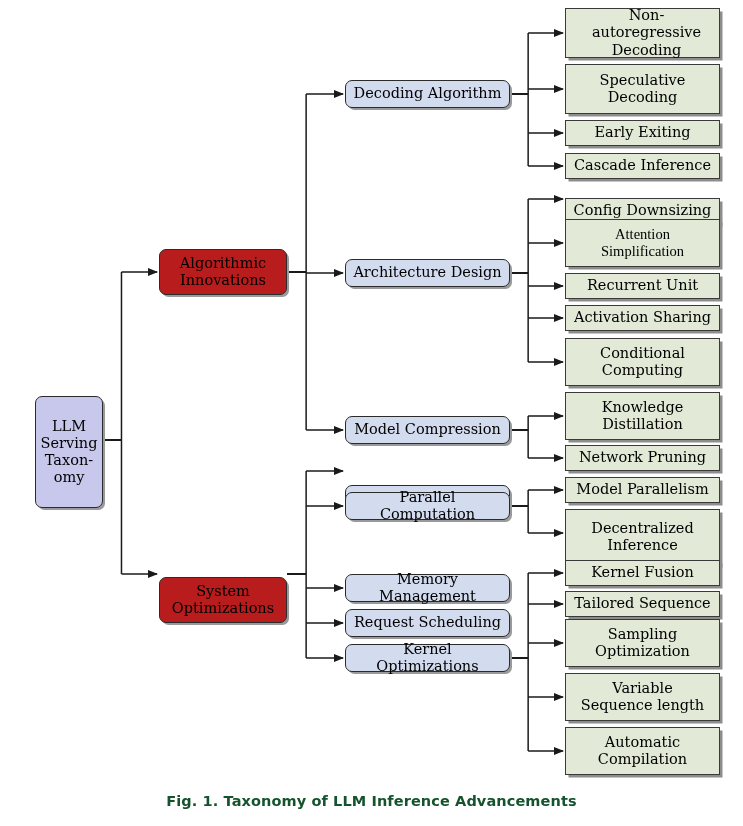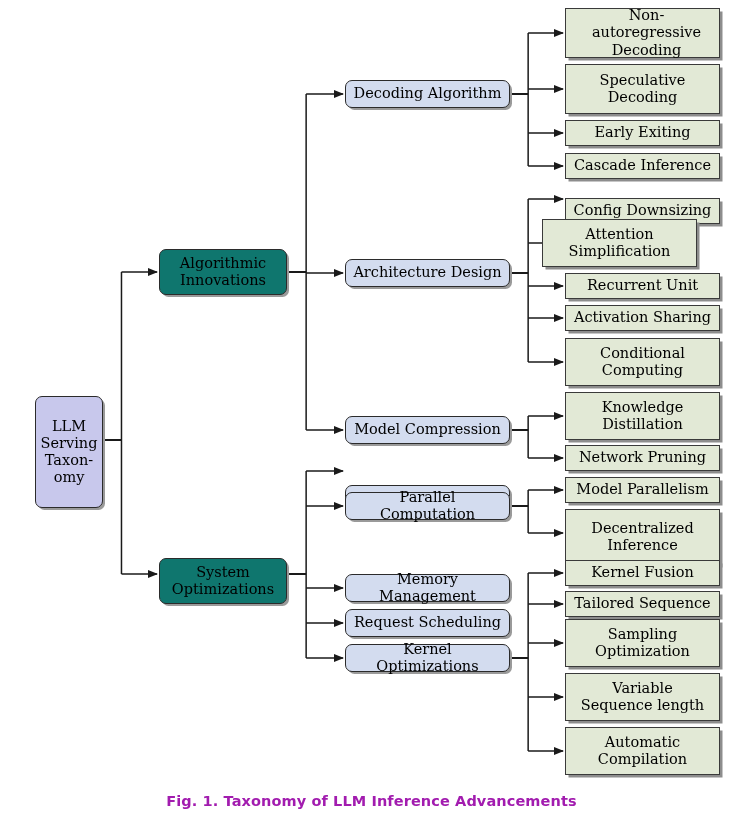--- a/index.html
+++ b/index.html
@@ -46,21 +46,21 @@
   
   .node.root {
     background: #c8c8ec;
     border: 1.1px solid #2b2b2b;
     border-radius: 7px;
     box-shadow: 2.5px 2.5px 0 -0.5px #9a9a9a;
     font-size: 14.5px;
   }
   
   .node.cat {
-    background: #0f766e;
+    background: #b91c1c;
     border: 1.1px solid #2b2b2b;
     border-radius: 7px;
     box-shadow: 2.5px 2.5px 0 -0.5px #9a9a9a;
     font-size: 14.5px;
   }
   
   .node.sub {
     background: #d3dcef;
     border: 1.1px solid #2b2b2b;
     border-radius: 7px;
@@ -77,21 +77,21 @@
   }
   #caption {
     position: absolute;
     left: 0;
     top: 793px;
     width: 743px;
     text-align: center;
     font-family: "DejaVu Sans", "Liberation Sans", sans-serif;
     font-size: 14.5px;
     font-weight: 600;
-    color: #a21caf;
+    color: #14532d;
     letter-spacing: 0.1px;
   }
 </style>
 </head>
 <body>
 
 <div id="figure">
 
   <svg id="edges" viewBox="0 0 743 826" width="743" height="826" xmlns="http://www.w3.org/2000/svg">
     <defs>
@@ -152,21 +152,21 @@
 Serving
 Taxon-
 omy</span>
   </div>
 
   <div id="category-nodes">
       <div class="node cat" style="left: 159px; top: 249px; width: 128px; height: 46px;">
         <span class="lbl">Algorithmic
 Innovations</span>
       </div>
-      <div class="node cat" style="left: 159px; top: 558px; width: 128px; height: 46px;">
+      <div class="node cat" style="left: 159px; top: 577px; width: 128px; height: 46px;">
         <span class="lbl">System
 Optimizations</span>
       </div>
     </div>
   <div id="subcategory-nodes">
       <div class="node sub" style="left: 345px; top: 80px; width: 165px; height: 28px;">
         <span class="lbl">Decoding Algorithm</span>
       </div>
       <div class="node sub" style="left: 345px; top: 259px; width: 165px; height: 28px;">
         <span class="lbl">Architecture Design</span>
@@ -201,21 +201,21 @@
       </div>
       <div class="node leaf" style="left: 565px; top: 120px; width: 155px; height: 26px;">
         <span class="lbl">Early Exiting</span>
       </div>
       <div class="node leaf" style="left: 565px; top: 153px; width: 155px; height: 26px; align-items: center;">
         <span class="lbl">Cascade Inference</span>
       </div>
       <div class="node leaf" style="left: 565px; top: 186px; width: 155px; height: 26px; margin-top: 12px;">
         <span class="lbl">Config Downsizing</span>
       </div>
-      <div class="node leaf" style="left: 542px; top: 219px; width: 155px; height: 48px;">
+      <div class="node leaf" style="left: 565px; top: 219px; width: 155px; height: 48px; font-family: Liberation Serif, serif;">
         <span class="lbl">Attention
 Simplification</span>
       </div>
       <div class="node leaf" style="left: 565px; top: 273px; width: 155px; height: 26px;">
         <span class="lbl">Recurrent Unit</span>
       </div>
       <div class="node leaf" style="left: 565px; top: 305px; width: 155px; height: 26px;">
         <span class="lbl">Activation Sharing</span>
       </div>
       <div class="node leaf" style="left: 565px; top: 338px; width: 155px; height: 48px;">

